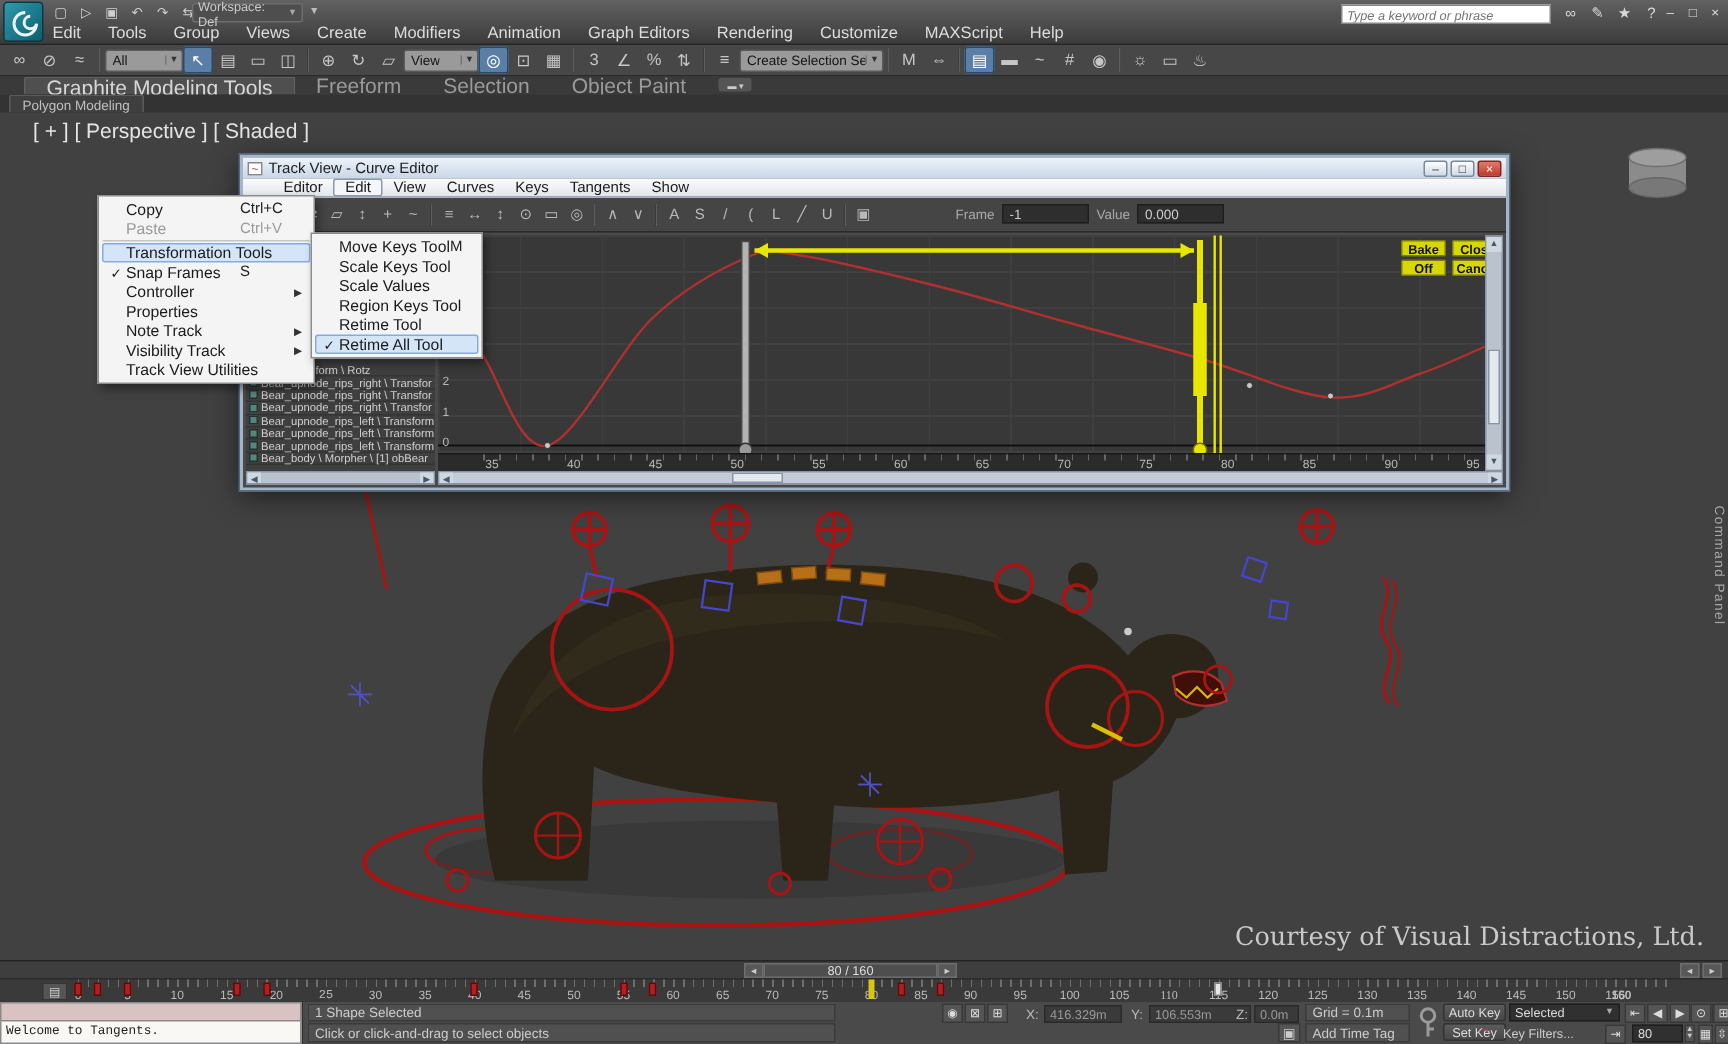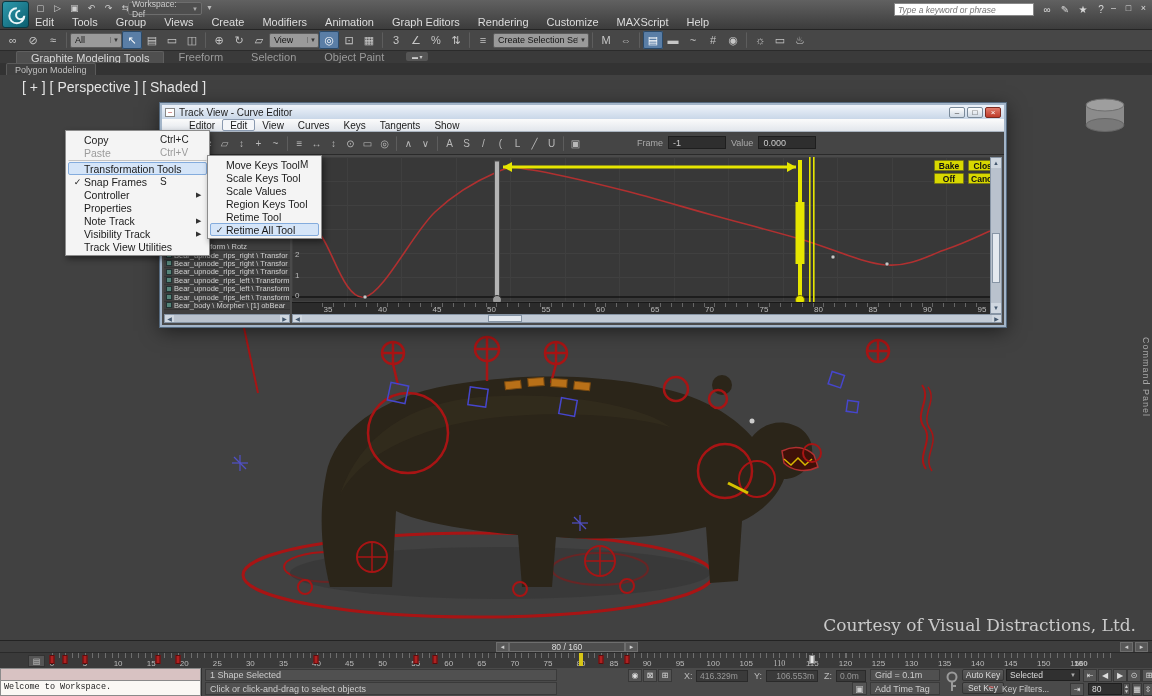--- a/index.html
+++ b/index.html
@@ -29,21 +29,21 @@
   .tb-item{width:20px;height:18px;display:flex;align-items:center;justify-content:center;color:#c6c6c6;font-size:11px;border-radius:2px;flex:none}
   .tb-item.active{background:#5a7ea6;color:#fff;box-shadow:inset 0 0 0 1px #2a4a6a}
   .tb-item.combo{background:#9a9a9a;color:#141414;font-size:9px;justify-content:flex-start;padding:0 2px 0 4px;height:15px;border:1px solid #5a5a5a}
   .tb-item .tb-l{white-space:nowrap;overflow:hidden}
   .tb-item .ca{display:none}
   .tb-item.combo .ca{display:block;margin-left:auto;font-size:6px;color:#333;border-left:1px solid #777;padding-left:2px}
   .tb-item.tbsep{width:1px;height:16px;background:#2e2e2e;border-right:1px solid #5d5d5d;margin:0 3px;padding:0}
 
   
   #ribbon{position:absolute;left:0;top:51px;width:1152px;height:12px;background:#3a3a3a;display:flex;align-items:stretch;padding-left:16px;z-index:6}
-  .rtab{font-size:11px;color:#9a9a9a;padding:0 14px;display:flex;align-items:center}
+  .rtab{font-size:14px;color:#9a9a9a;padding:0 14px;display:flex;align-items:center}
   .rtab.active{background:#4f4f4f;color:#d8d8d8;border:1px solid #5f5f5f;border-bottom:none;border-radius:2px 2px 0 0}
   #ribbon-min{width:22px;height:9px;margin:1px 0 0 8px;background:#555;border-radius:2px;color:#ccc;font-size:6px;display:flex;align-items:center;justify-content:center}
   #subtab-row{position:absolute;left:0;top:63px;width:1152px;height:12px;background:#333;z-index:6}
   #subtab{position:absolute;left:6px;top:0;height:12px;padding:0 8px;background:#3f3f3f;border:1px solid #5a5a5a;border-bottom:none;color:#c0c0c0;font-size:9px;display:flex;align-items:center;border-radius:2px 2px 0 0}
 
   
   #viewport{position:absolute;left:0;top:75px;width:1152px;height:565px;background:#414141;z-index:1}
   #vp-label{position:absolute;left:22px;top:4px;font-size:14px;color:#e4e4e4;z-index:2}
   #vp-credit{position:absolute;right:16px;top:540px;font-family:"DejaVu Serif",serif;font-size:17px;color:#c9c9c9;z-index:2}
   #cmdpanel-tab{position:absolute;right:1px;top:262px;writing-mode:vertical-rl;font-size:9px;color:#a8a8a8;letter-spacing:1px;z-index:2}
@@ -985,42 +985,42 @@
         <div class="tbkey red" style="left: 600.796px;"></div>
         <div class="tbkey red" style="left: 627.244px;"></div>
         <div class="tbkey white" style="left: 812.38px;"></div>
         <div class="tbkey current" style="left: 580.96px;"></div>
       </div>
   </div>
 
   <div id="statusbar">
     <div id="listener">
       <div class="lis-pink"></div>
-      <div class="lis-white">Welcome to Workspace.</div>
+      <div class="lis-white">Welcome to Tangents.</div>
     </div>
     <div class="sb-panel" id="sb-status">1 Shape Selected</div>
     <div class="sb-panel" id="sb-prompt">Click or click-and-drag to select objects</div>
 
     <div class="icgrp" style="left:628px;top:1px">
 
     <span class="pb-i">
           <span>◉</span>
         </span>
         <span class="pb-i">
           <span>⊠</span>
         </span>
         <span class="pb-i">
           <span>⊞</span>
         </span>
       </div>
 
     <span class="sb-lbl" style="left:684px">X:</span>
     <input class="sb-in" style="left: 696px; width: 52px;" value="416.329m">
     <span class="sb-lbl" style="left:754px">Y:</span>
-    <input class="sb-in" style="left: 766px; width: 52px; text-align: right;" value="106.553m">
+    <input class="sb-in" style="left: 766px; width: 68px;" value="106.553m">
     <span class="sb-lbl" style="left:824px">Z:</span>
     <input class="sb-in" style="left: 836px; width: 30px;" value="0.0m">
 
     <div class="sb-panel" id="grid-panel">Grid = 0.1m</div>
     <span class="sb-ic" style="left:852px;top:14px">▣</span>
     <div class="sb-panel" id="timetag-panel">Add Time Tag</div>
 
     <svg style="position:absolute;left:944px;top:3px" width="16" height="22">
       <circle cx="8" cy="6" r="4.5" fill="none" stroke="#9a9a9a" stroke-width="2"></circle>
       <line x1="8" y1="10" x2="8" y2="20" stroke="#9a9a9a" stroke-width="2"></line>

